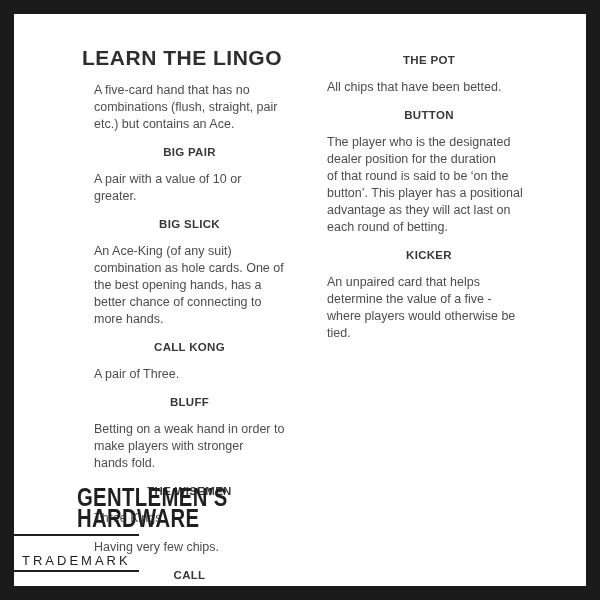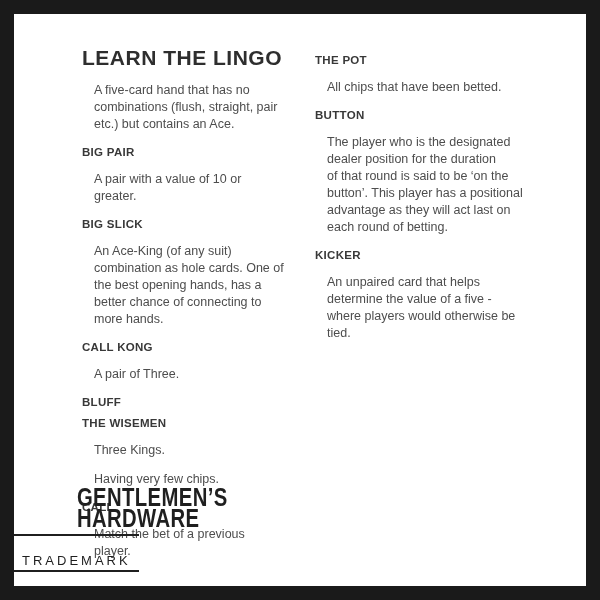--- a/index.html
+++ b/index.html
@@ -34,20 +34,21 @@
   }
   .entry { margin: 0; }
   .term {
     font-size: 11.5px;
     font-weight: bold;
     color: #383838;
     letter-spacing: 0.3px;
     line-height: 14px;
     margin-top: 7px;
     margin-bottom: 2px;
+    text-align: center;
   }
   .def {
     font-size: 12.5px;
     color: #4d4d4d;
     line-height: 17px;
     white-space: pre-line;
     margin: 12px;
   }
   .logo {
     position: absolute;
@@ -101,20 +102,23 @@
 the best opening hands, has a
 better chance of connecting to
 more hands.</p>
       </div>
       <div class="entry">
         <div class="term">CALL KONG</div>
         <p class="def">A pair of Three.</p>
       </div>
       <div class="entry">
         <div class="term">BLUFF</div>
+        <p class="def">Betting on a weak hand in order to
+make players with stronger
+hands fold.</p>
       </div>
       <div class="entry">
         <div class="term">THE WISEMEN</div>
         <p class="def">Three Kings.</p>
       </div>
       <div class="entry">
         <p class="def">Having very few chips.</p>
       </div>
       <div class="entry">
         <div class="term">CALL</div>

